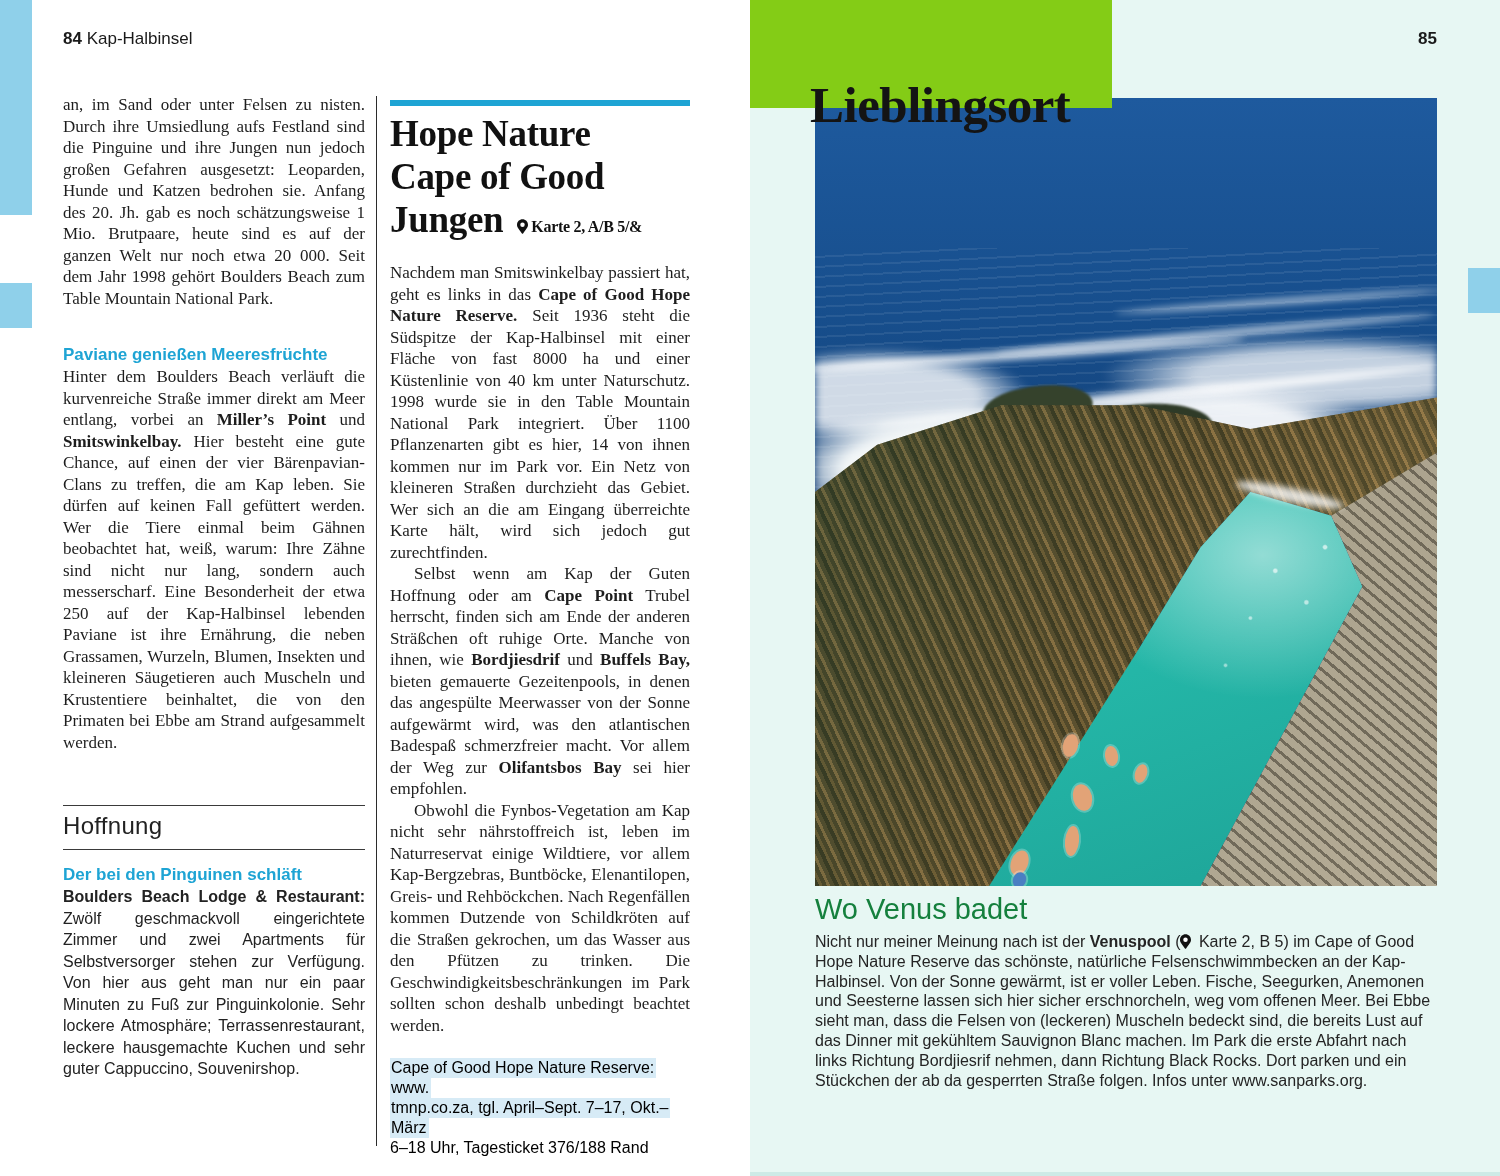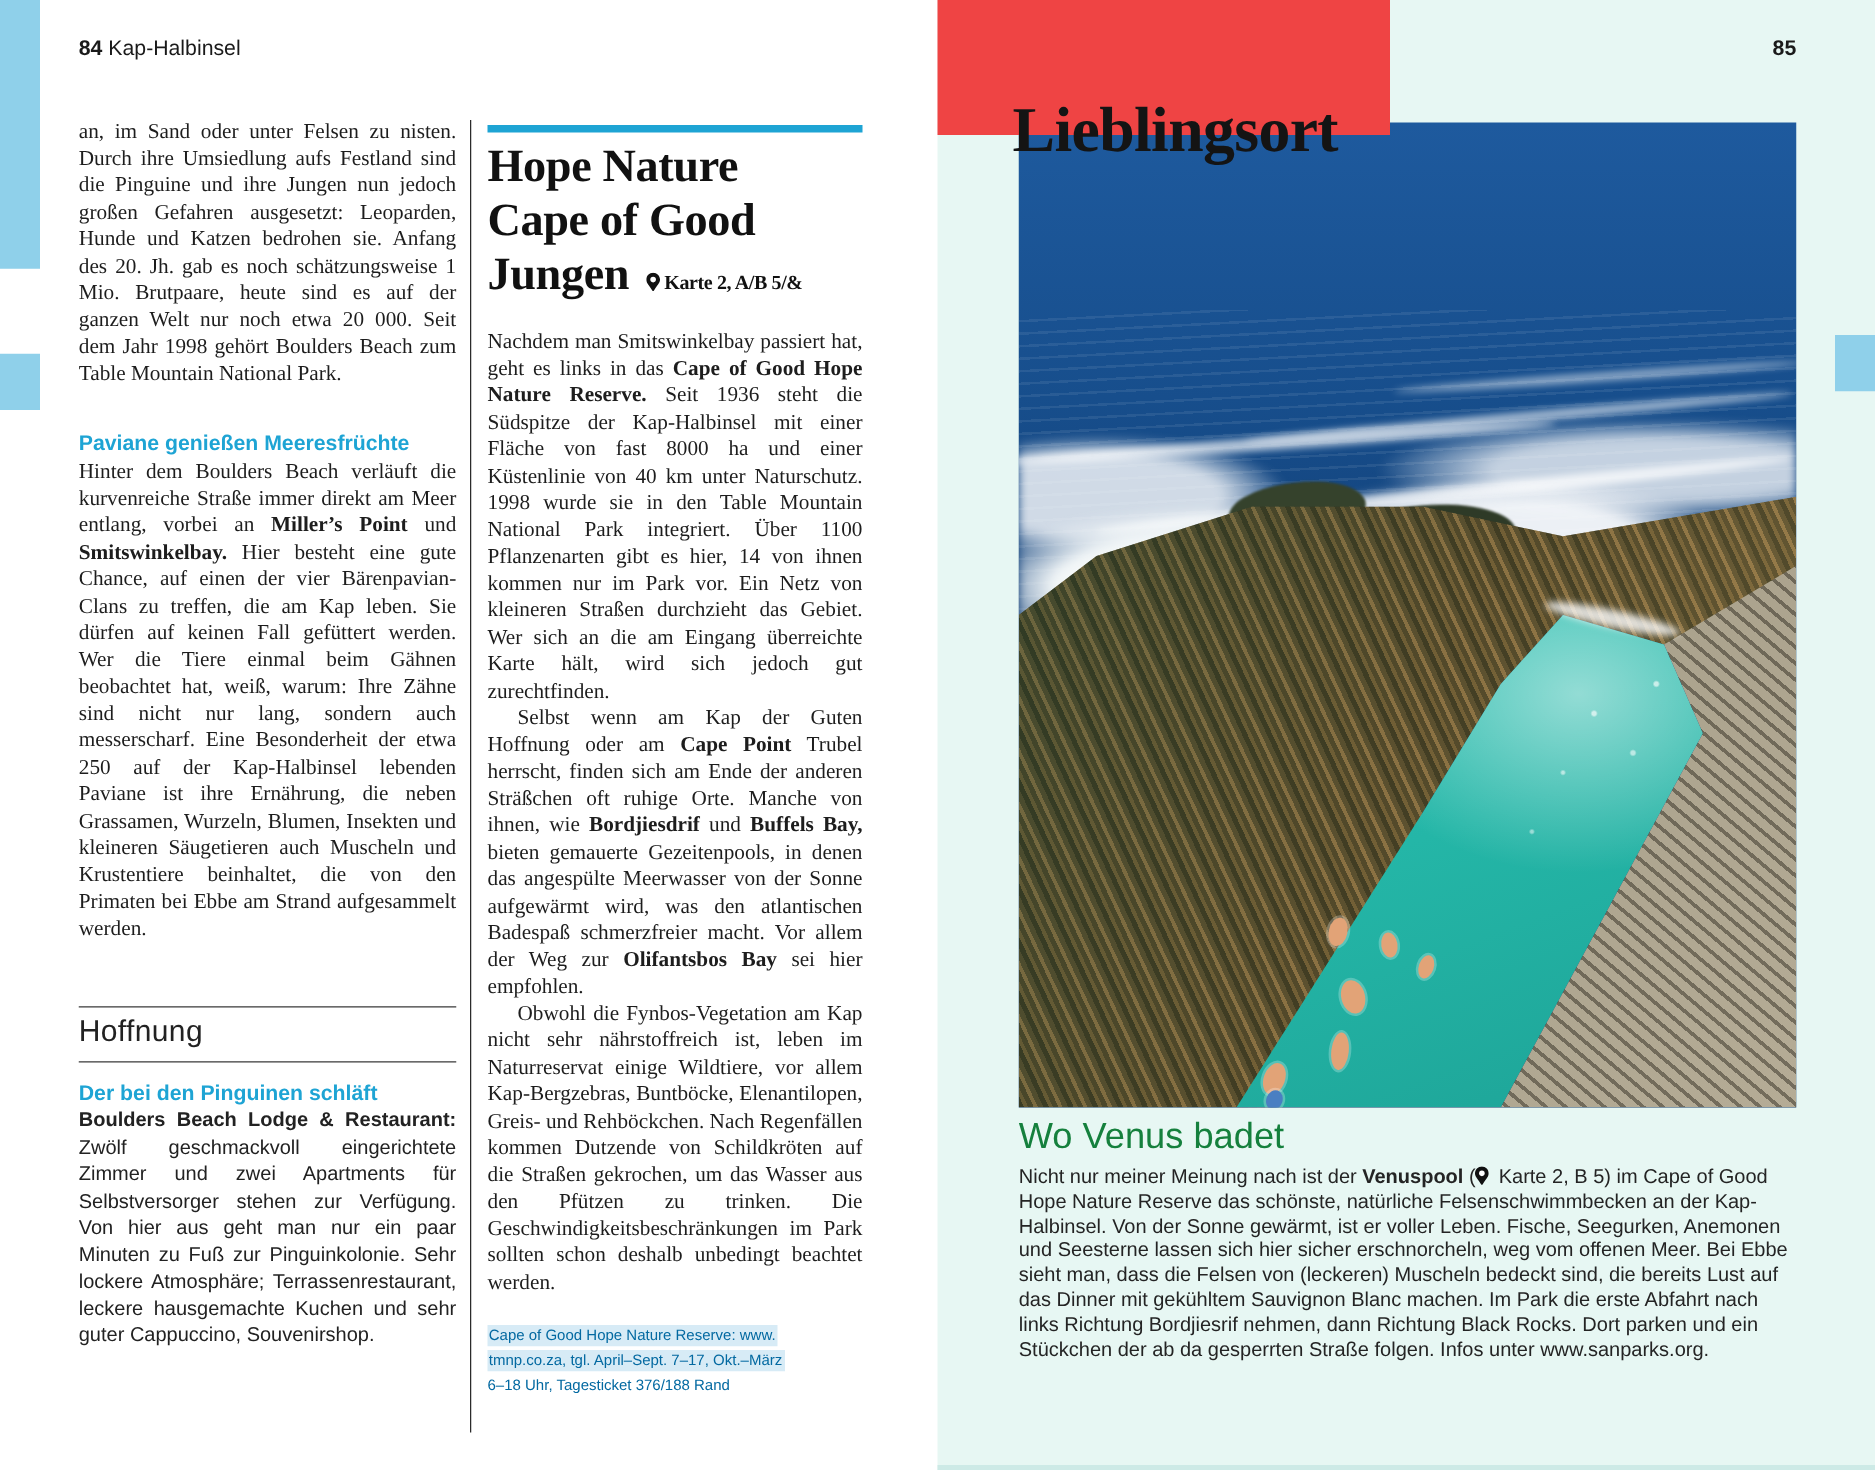--- a/index.html
+++ b/index.html
@@ -15,21 +15,21 @@
   .serif{font-family:"Liberation Serif",serif;font-size:17px;line-height:21.5px;
          text-align:justify;color:#1d1d1d;}
   .serif p{margin:0;}
   .serif p.ind{text-indent:24px;}
   .b{font-weight:bold;}
   
   .sans{font-size:16px;line-height:21.5px;text-align:justify;color:#222;}
   .subhead{font-size:17px;font-weight:bold;color:#1ea4d4;line-height:21px;}
   .hl{background:#d7ebf6;box-decoration-break:clone;-webkit-box-decoration-break:clone;
       padding:1px 2px 2px 1px;}
-  .infoline{font-size:12px;line-height:20px;color:#0369a1;}
+  .infoline{font-size:16px;line-height:20px;color:#000000;}
   .contactline{font-size:15px;line-height:21px;color:#2a2a2a;}
   
   .rule{position:absolute;height:1px;background:#3a3a3a;}
   .sectionhead{font-size:24px;color:#222;letter-spacing:.3px;}
   
   .accentbar{position:absolute;background:#1ea4d4;}
   .arttitle{font-family:"Liberation Serif",serif;font-weight:bold;font-size:37px;
             line-height:43px;color:#111;letter-spacing:-.3px;}
   .mapref{font-size:16px;font-weight:bold;color:#111;white-space:nowrap;}
   .pin-icon{display:inline-block;vertical-align:-2px;margin-right:3px;}
@@ -75,21 +75,21 @@
   .ph-greyrocks{position:absolute;inset:0;
      clip-path:polygon(83% 53%,100% 45%,100% 100%,62% 100%,88% 62%);
      background:
        linear-gradient(135deg,#8d8672 0%,#a59d88 45%,#b5ac96 100%),
        repeating-linear-gradient(40deg,rgba(52,48,38,.45) 0 3px,rgba(0,0,0,0) 3px 10px);
      background-blend-mode:multiply;}
   .foamedge{position:absolute;background:rgba(255,255,255,.8);border-radius:50%;filter:blur(3px);}
   .sw{position:absolute;background:#e2a377;border-radius:50%;box-shadow:0 0 0 2px rgba(255,255,255,.25);}
   .sw.trunks{background:#4a7fc2;}
   
-  .head-cover{position:absolute;left:750px;top:0;width:362px;height:108px;background:#ef4444;}
+  .head-cover{position:absolute;left:750px;top:0;width:362px;height:108px;background:#84cc16;}
   .bottom-strip{position:absolute;left:750px;top:1172px;width:750px;height:4px;background:#cdeae6;}
 </style>
 </head>
 <body>
 
 <div id="canvas">
 
   <div class="rightpage"></div>
 
   <div class="tab" style="left:0;top:0;width:32px;height:215px;"></div>

